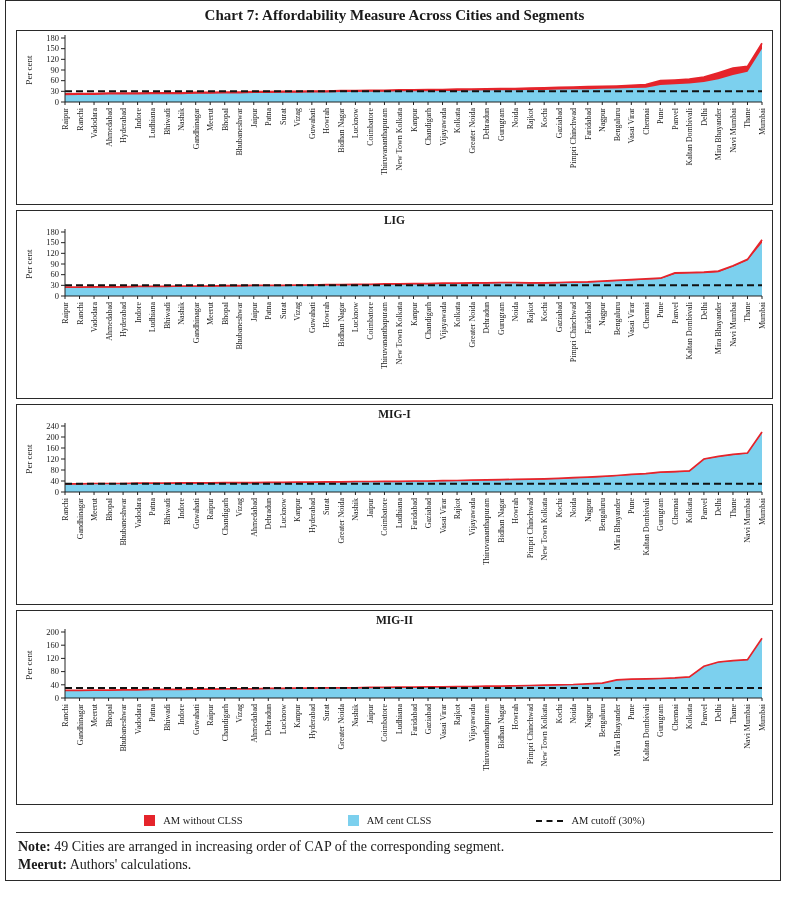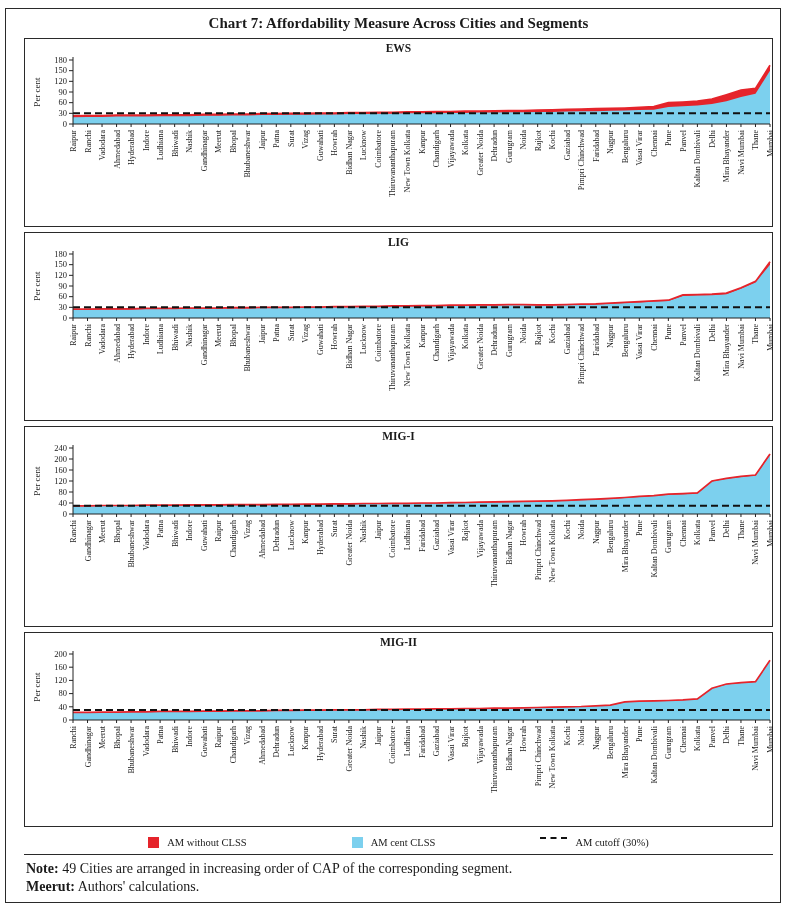--- a/index.html
+++ b/index.html
@@ -1,37 +1,36 @@
 <!DOCTYPE html>
 <html><head>
 <meta charset="utf-8">
 <style>
   html,body{margin:0;padding:0;background:#fff;}
   body{width:786px;height:922px;overflow:hidden;font-family:"Liberation Serif",serif;color:#1a1a1a;}
-  .frame{margin:8px 5px;border:1.5px solid #2a2a2a;padding:2px 7px 4px 18px;}
+  .frame{margin:0 5px;border:1.5px solid #2a2a2a;padding:2px 7px 4px 10px;}
   .main-title{text-align:center;font-weight:bold;font-size:15px;padding:4px 0 6px 0;}
   .panel{border:1px solid #2a2a2a;margin-bottom:5px;padding:1px 4px 0 4px;background:#fff;}
   .panel-title{text-align:center;font-weight:bold;font-size:11.5px;padding-top:2px;}
   svg{display:block;}
   svg text{font-family:"Liberation Serif",serif;fill:#1a1a1a;}
   .legend{display:flex;justify-content:center;align-items:center;gap:105px;padding:5px 0 6px 0;border-bottom:1px solid #2a2a2a;margin-bottom:4px;}
-  .leg-item{display:flex;gap:8px;font-size:10.5px;}
+  .leg-item{display:flex;align-items:center;gap:8px;font-size:10.5px;}
   .sw-square{width:11px;height:11px;display:inline-block;}
   .sw-dash{width:27px;height:0;display:inline-block;}
   .notes{font-size:14px;line-height:1.3;padding:1px 2px 2px 2px;}
   .notes b{font-weight:bold;}
 </style>
 </head>
 <body>
 
 <div class="frame">
   <div class="main-title">Chart 7: Affordability Measure Across Cities and Segments</div>
 
   <div class="panel">
-    <div class="panel-title">EWS</div>
     <svg width="749" height="172">
         <path d="M44,70L44.0,61.8L58.5,61.5L73.0,61.5L87.6,61.1L102.1,61.1L116.6,61.1L131.1,60.8L145.6,60.8L160.2,60.8L174.7,60.4L189.2,60.4L203.7,60.0L218.3,60.0L232.8,59.7L247.3,59.7L261.8,59.3L276.3,59.3L290.9,59.0L305.4,59.0L319.9,58.6L334.4,58.6L348.9,58.3L363.5,58.3L378.0,57.9L392.5,57.9L407.0,57.6L421.5,57.6L436.1,57.2L450.6,57.2L465.1,56.8L479.6,56.5L494.1,56.5L508.7,56.1L523.2,55.8L537.7,55.4L552.2,55.1L566.8,54.7L581.3,54.4L595.8,54.0L610.3,53.3L624.8,52.6L639.4,48.7L653.9,48.0L668.4,47.2L682.9,45.1L697.4,40.8L712.0,36.2L726.5,34.4L741.0,11.3L741,70Z" fill="#e5242b"></path>
         <path d="M44,70L44.0,63.2L58.5,62.9L73.0,62.9L87.6,62.5L102.1,62.5L116.6,62.5L131.1,62.2L145.6,62.2L160.2,62.2L174.7,61.8L189.2,61.8L203.7,61.5L218.3,61.5L232.8,61.1L247.3,61.1L261.8,60.8L276.3,60.8L290.9,60.4L305.4,60.4L319.9,60.0L334.4,60.0L348.9,59.7L363.5,59.7L378.0,59.3L392.5,59.3L407.0,59.3L421.5,59.0L436.1,59.0L450.6,58.6L465.1,58.6L479.6,58.3L494.1,58.3L508.7,57.9L523.2,57.9L537.7,57.6L552.2,57.2L566.8,57.2L581.3,56.8L595.8,56.5L610.3,56.1L624.8,55.8L639.4,52.9L653.9,52.2L668.4,51.5L682.9,50.1L697.4,47.2L712.0,43.0L726.5,39.8L741.0,16.7L741,70Z" fill="#7cd0ee"></path>
         <path d="M44.0,61.8L58.5,61.5L73.0,61.5L87.6,61.1L102.1,61.1L116.6,61.1L131.1,60.8L145.6,60.8L160.2,60.8L174.7,60.4L189.2,60.4L203.7,60.0L218.3,60.0L232.8,59.7L247.3,59.7L261.8,59.3L276.3,59.3L290.9,59.0L305.4,59.0L319.9,58.6L334.4,58.6L348.9,58.3L363.5,58.3L378.0,57.9L392.5,57.9L407.0,57.6L421.5,57.6L436.1,57.2L450.6,57.2L465.1,56.8L479.6,56.5L494.1,56.5L508.7,56.1L523.2,55.8L537.7,55.4L552.2,55.1L566.8,54.7L581.3,54.4L595.8,54.0L610.3,53.3L624.8,52.6L639.4,48.7L653.9,48.0L668.4,47.2L682.9,45.1L697.4,40.8L712.0,36.2L726.5,34.4L741.0,11.3" fill="none" stroke="#e5242b" stroke-width="1.7"></path>
         <line x1="44" x2="741" y1="59.333333333333336" y2="59.333333333333336" stroke="#111" stroke-width="2" stroke-dasharray="7 4"></line>
         <line x1="44" x2="44" y1="3" y2="70" stroke="#222" stroke-width="1"></line>
         <line x1="44" x2="741" y1="70" y2="70" stroke="#222" stroke-width="1"></line>
         <line x1="40" x2="44" y1="70" y2="70" stroke="#222" stroke-width="1"></line>
         <text x="38" y="72.8" text-anchor="end" font-size="8.5">0</text>
         <line x1="40" x2="44" y1="59.333333333333336" y2="59.333333333333336" stroke="#222" stroke-width="1"></line>

